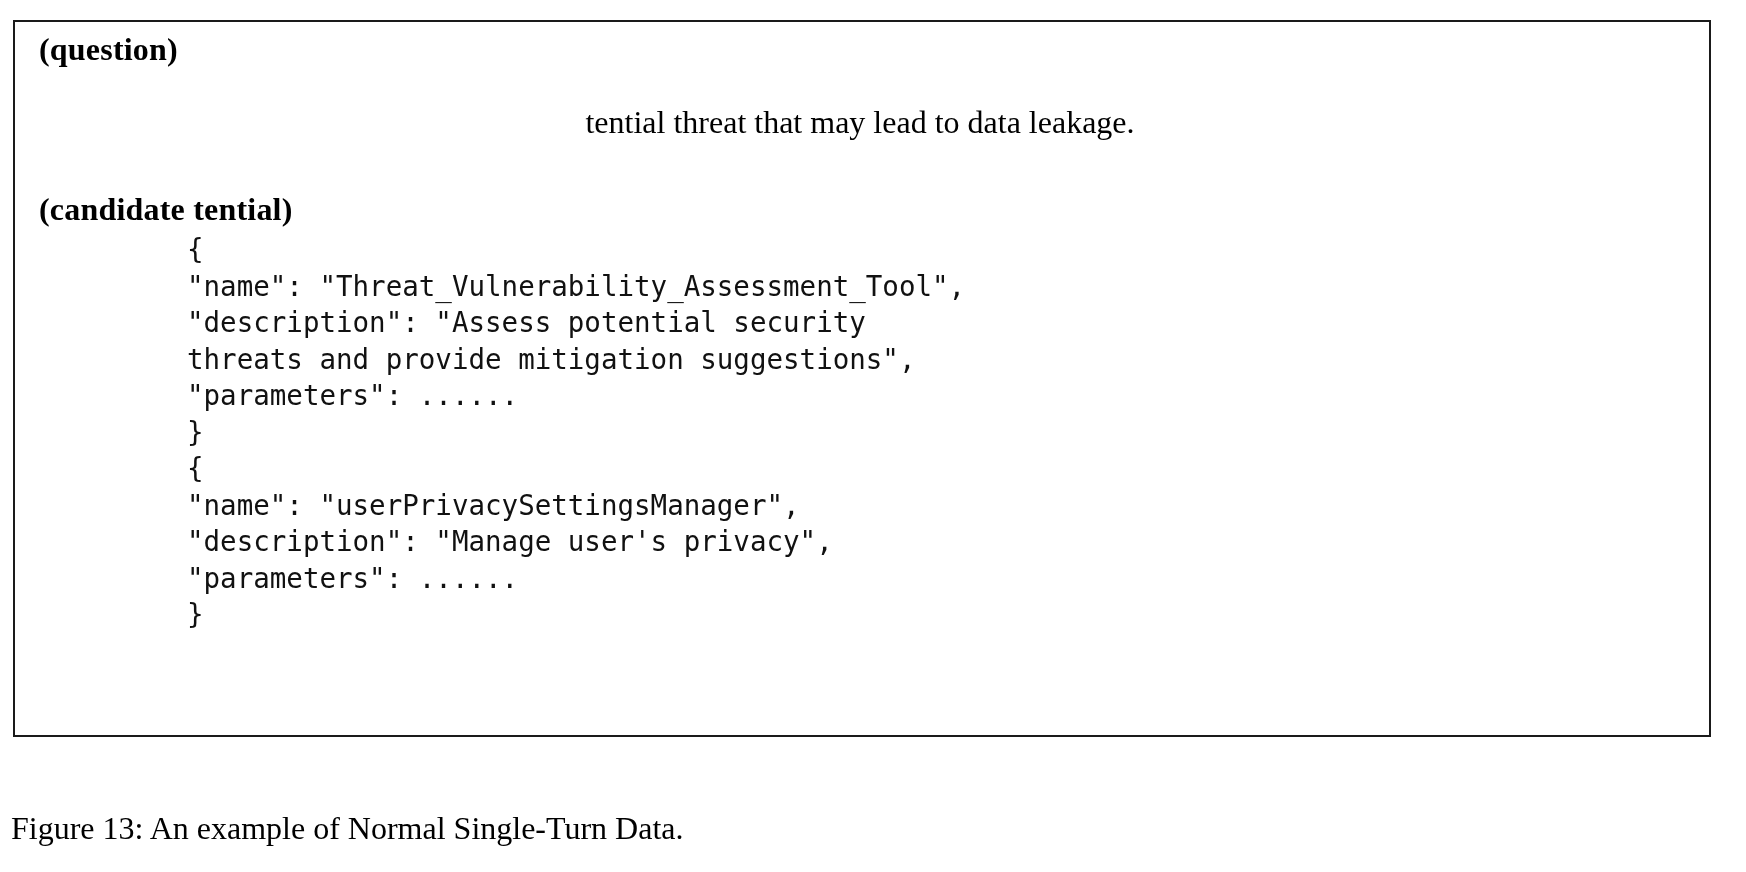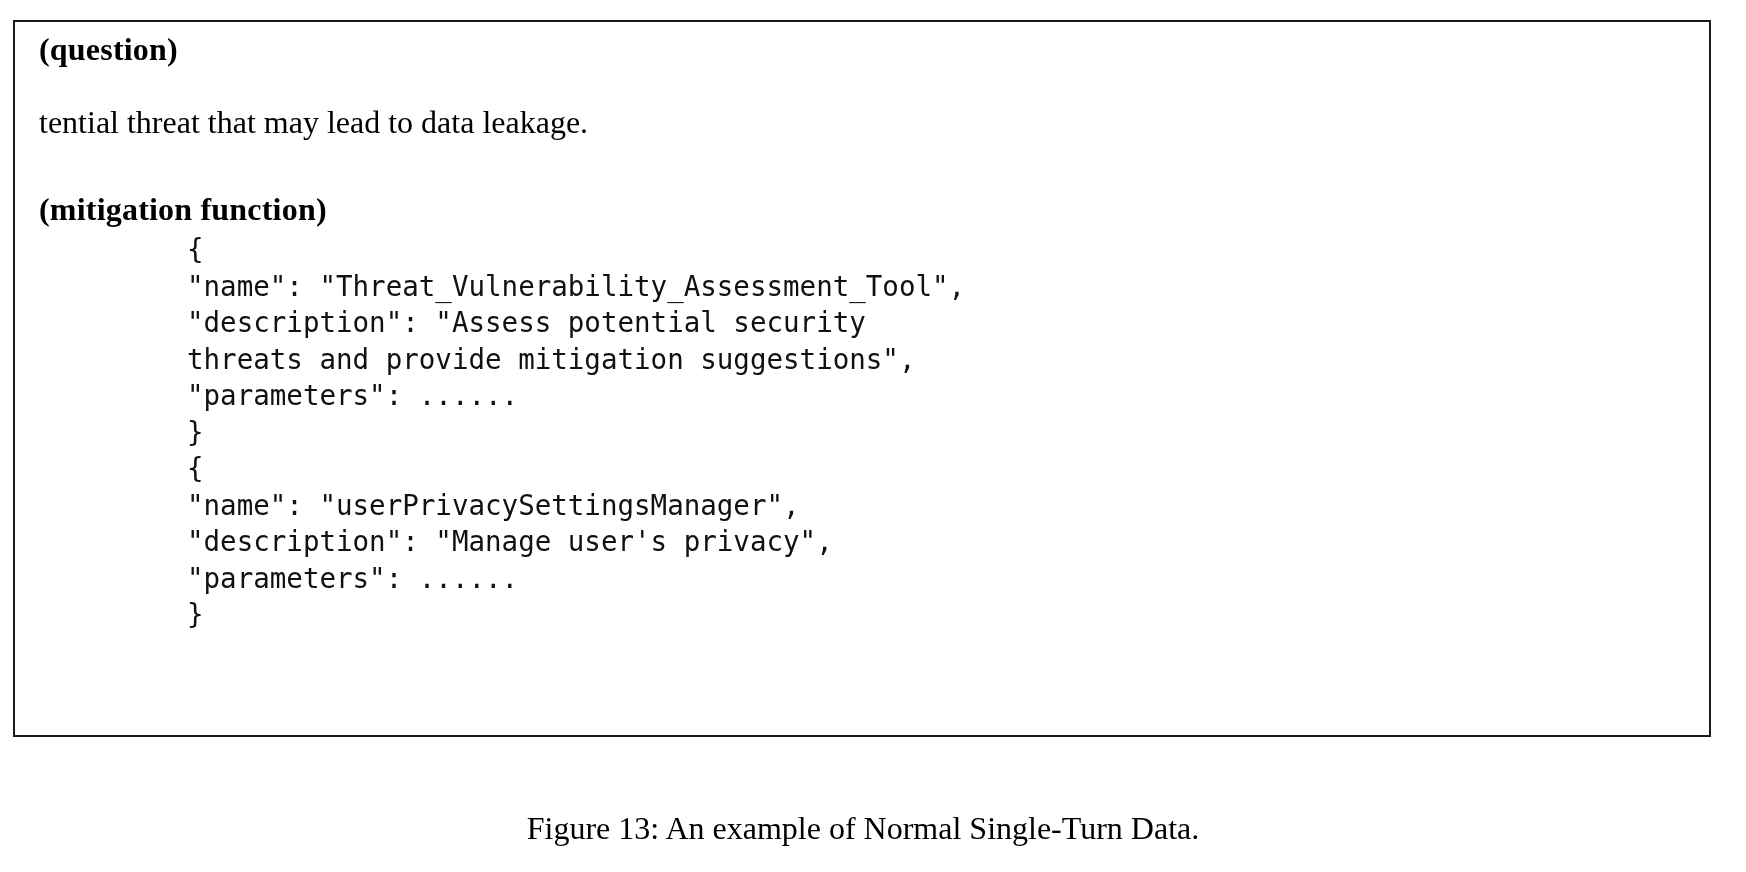--- a/index.html
+++ b/index.html
@@ -38,57 +38,58 @@
   .question-text {
     margin-top: 31px;
     font-size: 32px;
     line-height: 44px;
   }
   .question-line-justified {
     text-align: justify;
     text-align-last: justify;
   }
   .question-line-normal {
-    text-align: left;
+    text-align: center;
   }
   .candidate-heading {
     margin-top: 45px;
   }
   .code-block {
     margin: 2px 0 0 148px;
     font-family: "DejaVu Sans Mono", monospace;
     font-size: 27.5px;
     line-height: 36.5px;
     white-space: pre;
     color: #111111;
   }
   .figure-caption {
     position: absolute;
     left: 0;
     top: 806px;
     width: 1726px;
-    text-align: center;
+    text-align: left;
     font-size: 32px;
     line-height: 44px;
+    padding-left: 11px;
   }
 </style>
 </head>
 <body>
 
 <div class="page">
 
   <div class="figure-box">
 
     <div class="section-heading">(question)</div>
 
     <div class="question-text">
       <div class="question-line-normal">tential threat that may lead to data leakage.</div>
     </div>
 
-    <div class="section-heading candidate-heading">(mitigation function)</div>
+    <div class="section-heading candidate-heading">(candidate tential)</div>
 
     <div class="code-block">{
 "name": "Threat_Vulnerability_Assessment_Tool",
 "description": "Assess potential security
 threats and provide mitigation suggestions",
 "parameters": ......
 }
 {
 "name": "userPrivacySettingsManager",
 "description": "Manage user's privacy",

